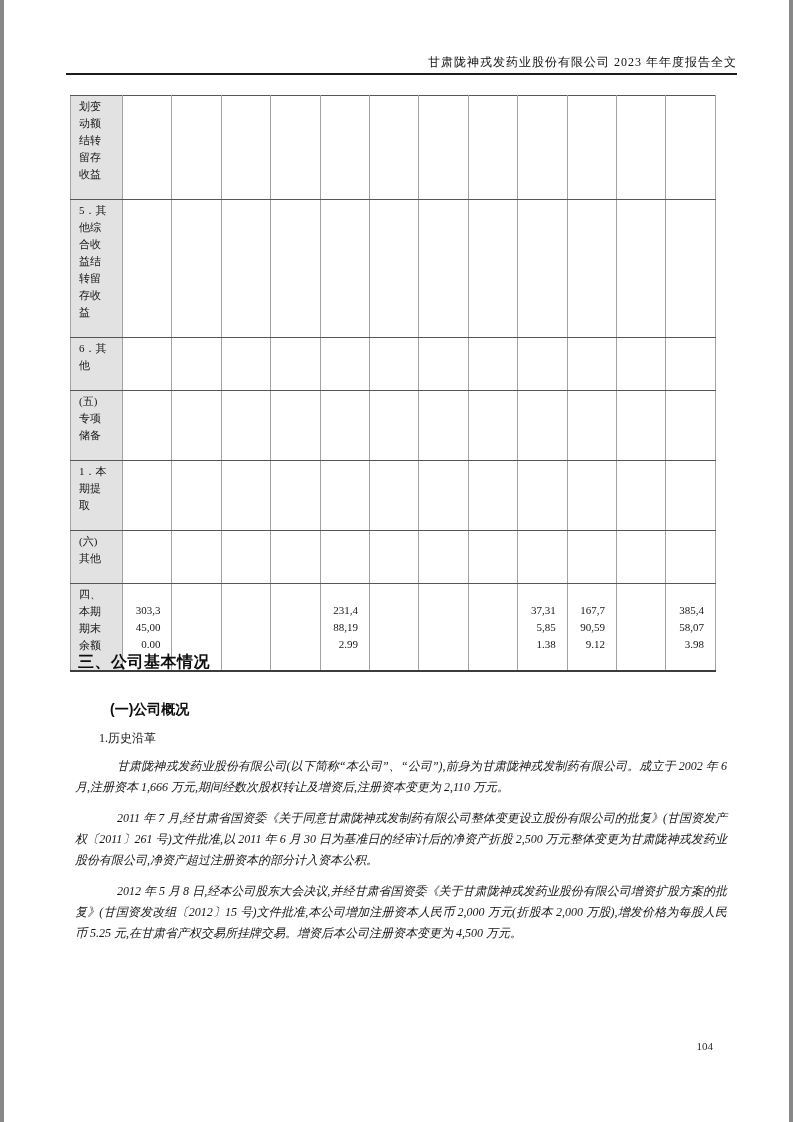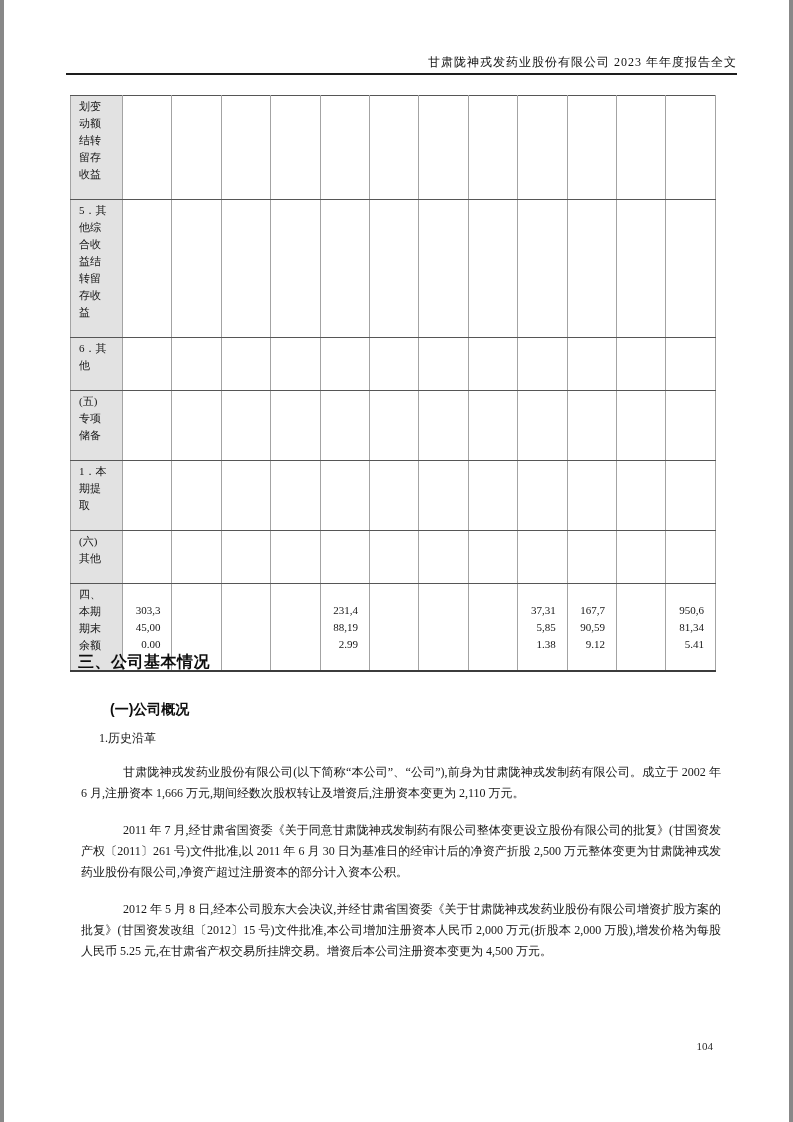--- a/index.html
+++ b/index.html
@@ -98,22 +98,23 @@
   
   .history-text {
     position: absolute;
     left: 61px; top: 746px; width: 672px;
     font-size: 12px;
     line-height: 21px;
     text-align: justify;
     color: #161616;
   }
   .history-text p {
-    margin: 16px;
+    margin: 10px;
     text-indent: 42px;
+    font-style: italic;
   }
 
   
   .page-number {
     position: absolute;
     top: 1040px; right: 76px;
     font-size: 11px;
     color: #2b2b2b;
   }
 </style>
@@ -223,21 +224,21 @@
           <td class="value-cell"></td>
           <td class="value-cell"></td>
           <td class="value-cell"></td>
           <td class="value-cell">231,488,192.99</td>
           <td class="value-cell"></td>
           <td class="value-cell"></td>
           <td class="value-cell"></td>
           <td class="value-cell">37,315,851.38</td>
           <td class="value-cell">167,790,599.12</td>
           <td class="value-cell"></td>
-          <td class="value-cell">950,681,345.41</td>
+          <td class="value-cell">385,458,073.98</td>
         </tr>
       </tbody>
   </table>
 
   <div class="section-heading">三、公司基本情况</div>
   <div class="subsection-heading">(一)公司概况</div>
   <div class="item-heading">1.历史沿革</div>
 
   <div class="history-text">
     <p>甘肃陇神戎发药业股份有限公司(以下简称“本公司”、“公司”),前身为甘肃陇神戎发制药有限公司。成立于 2002 年 6 月,注册资本 1,666 万元,期间经数次股权转让及增资后,注册资本变更为 2,110 万元。</p>

